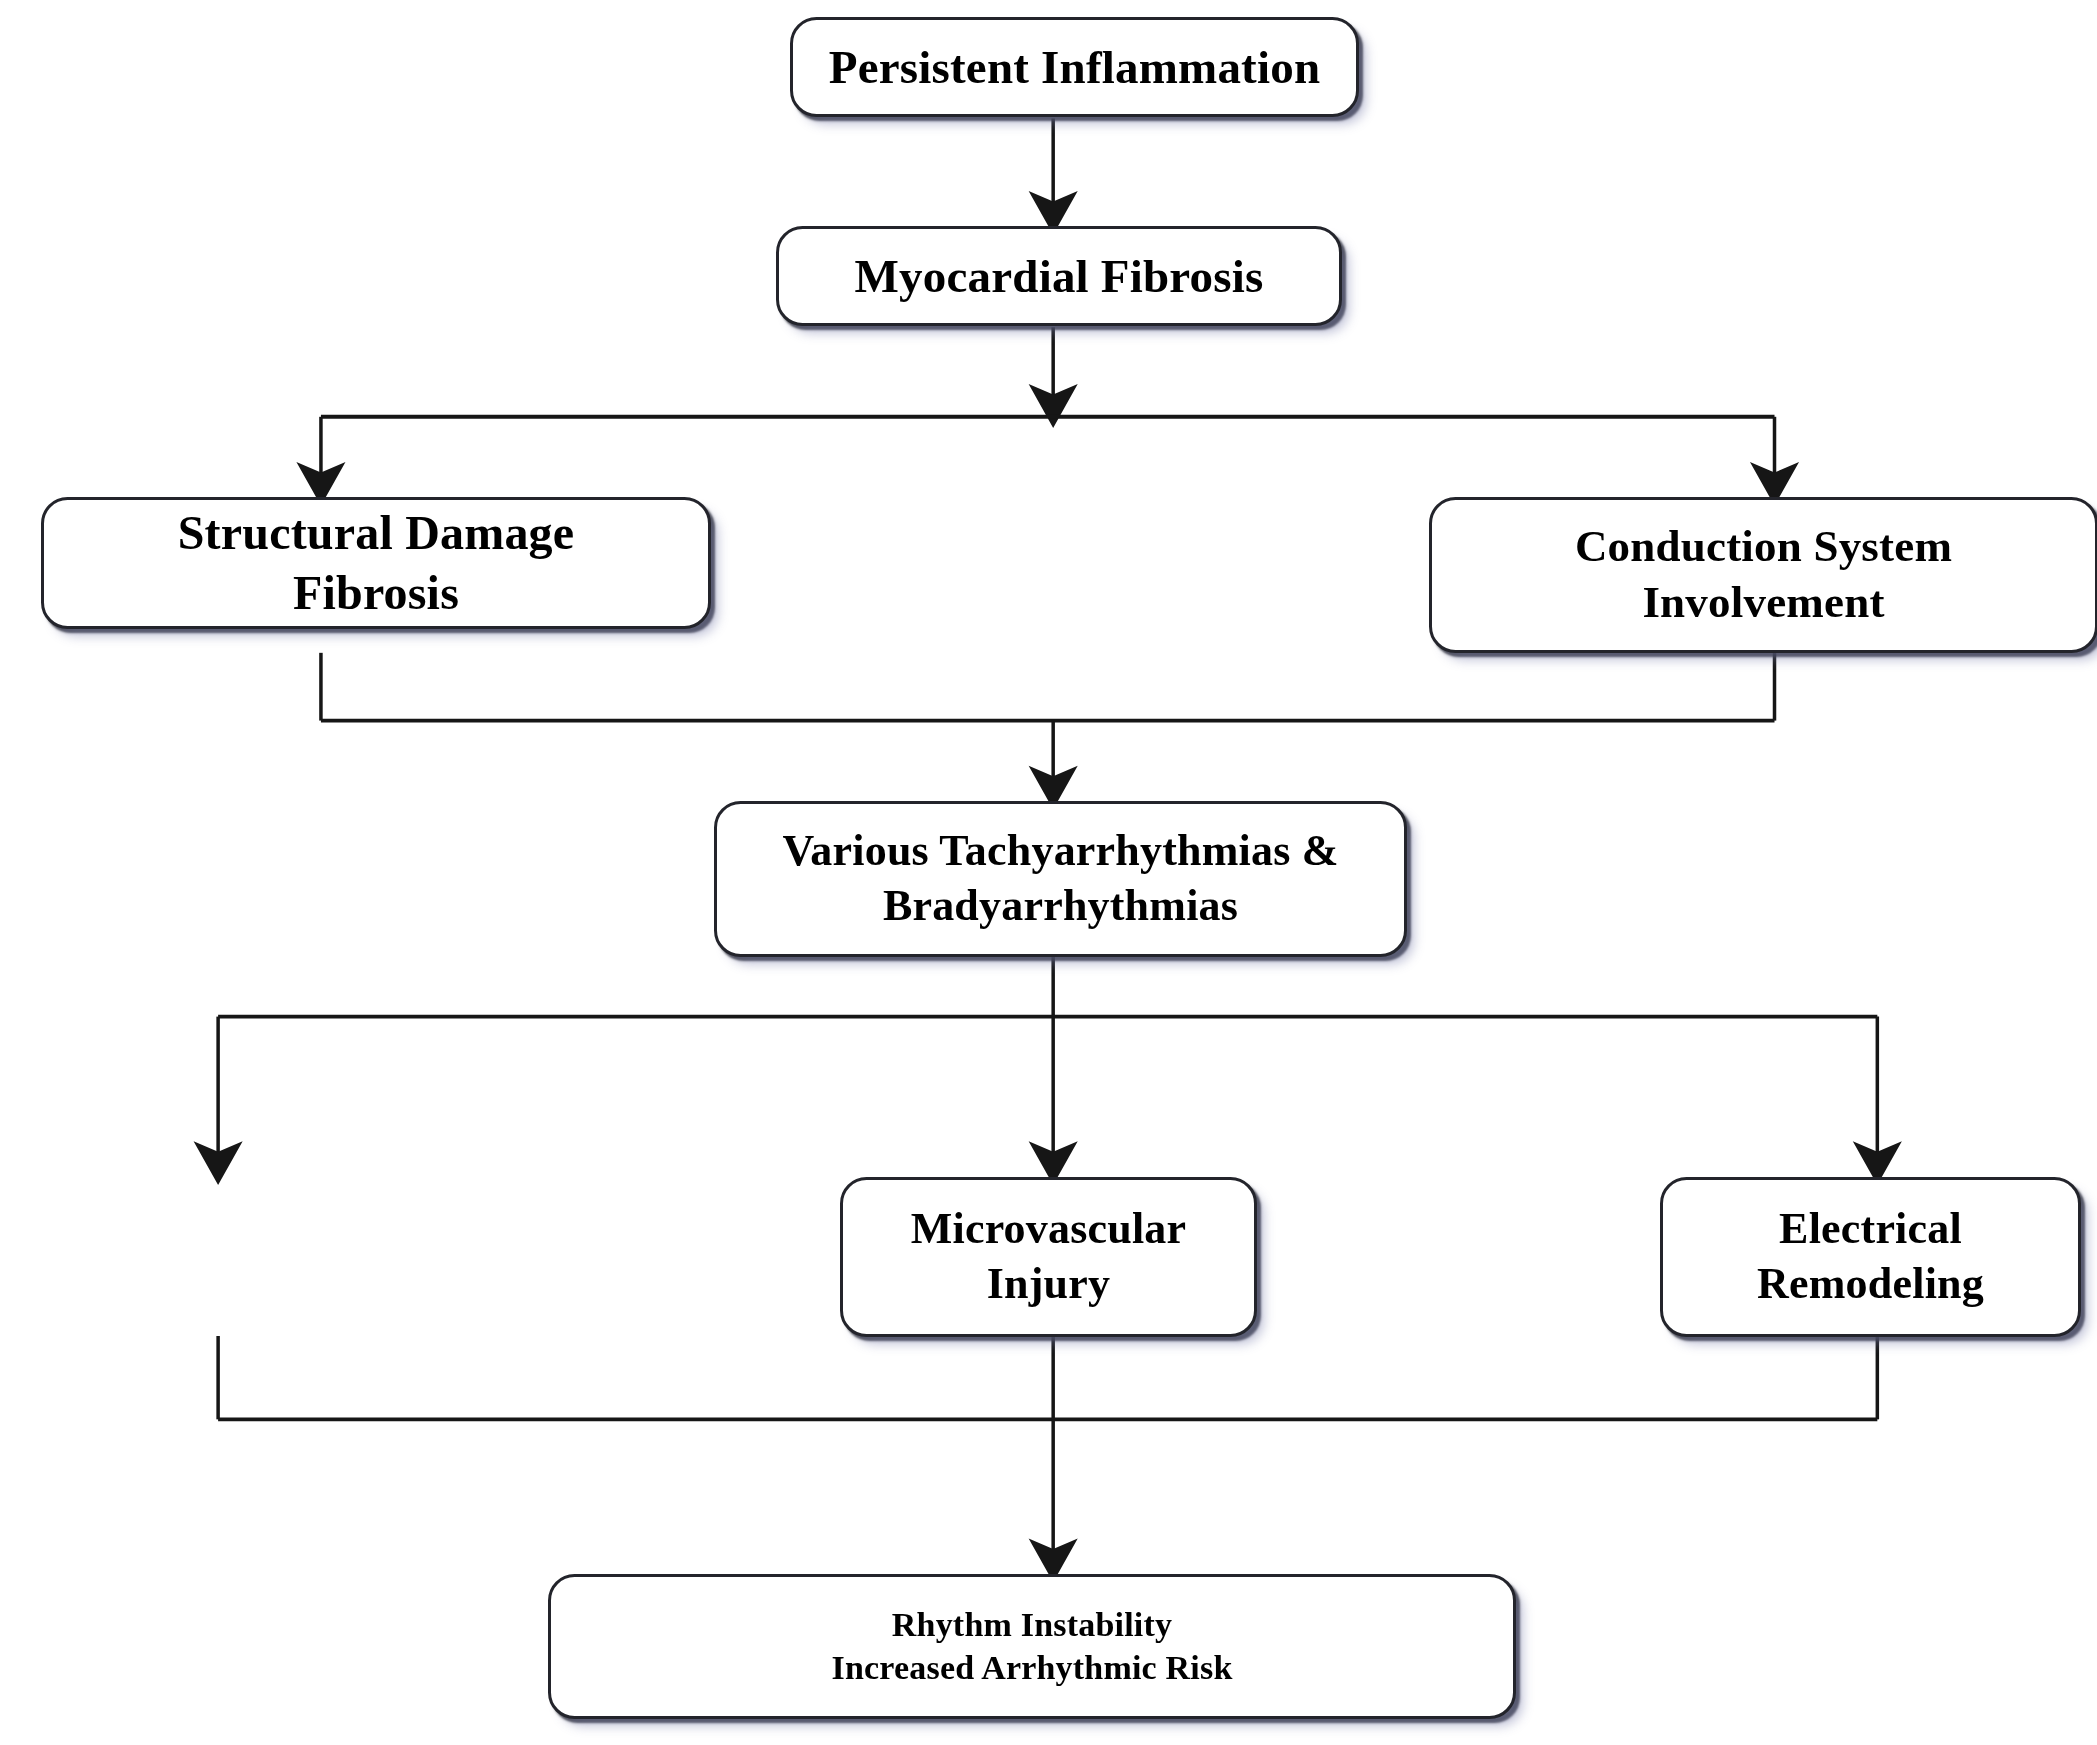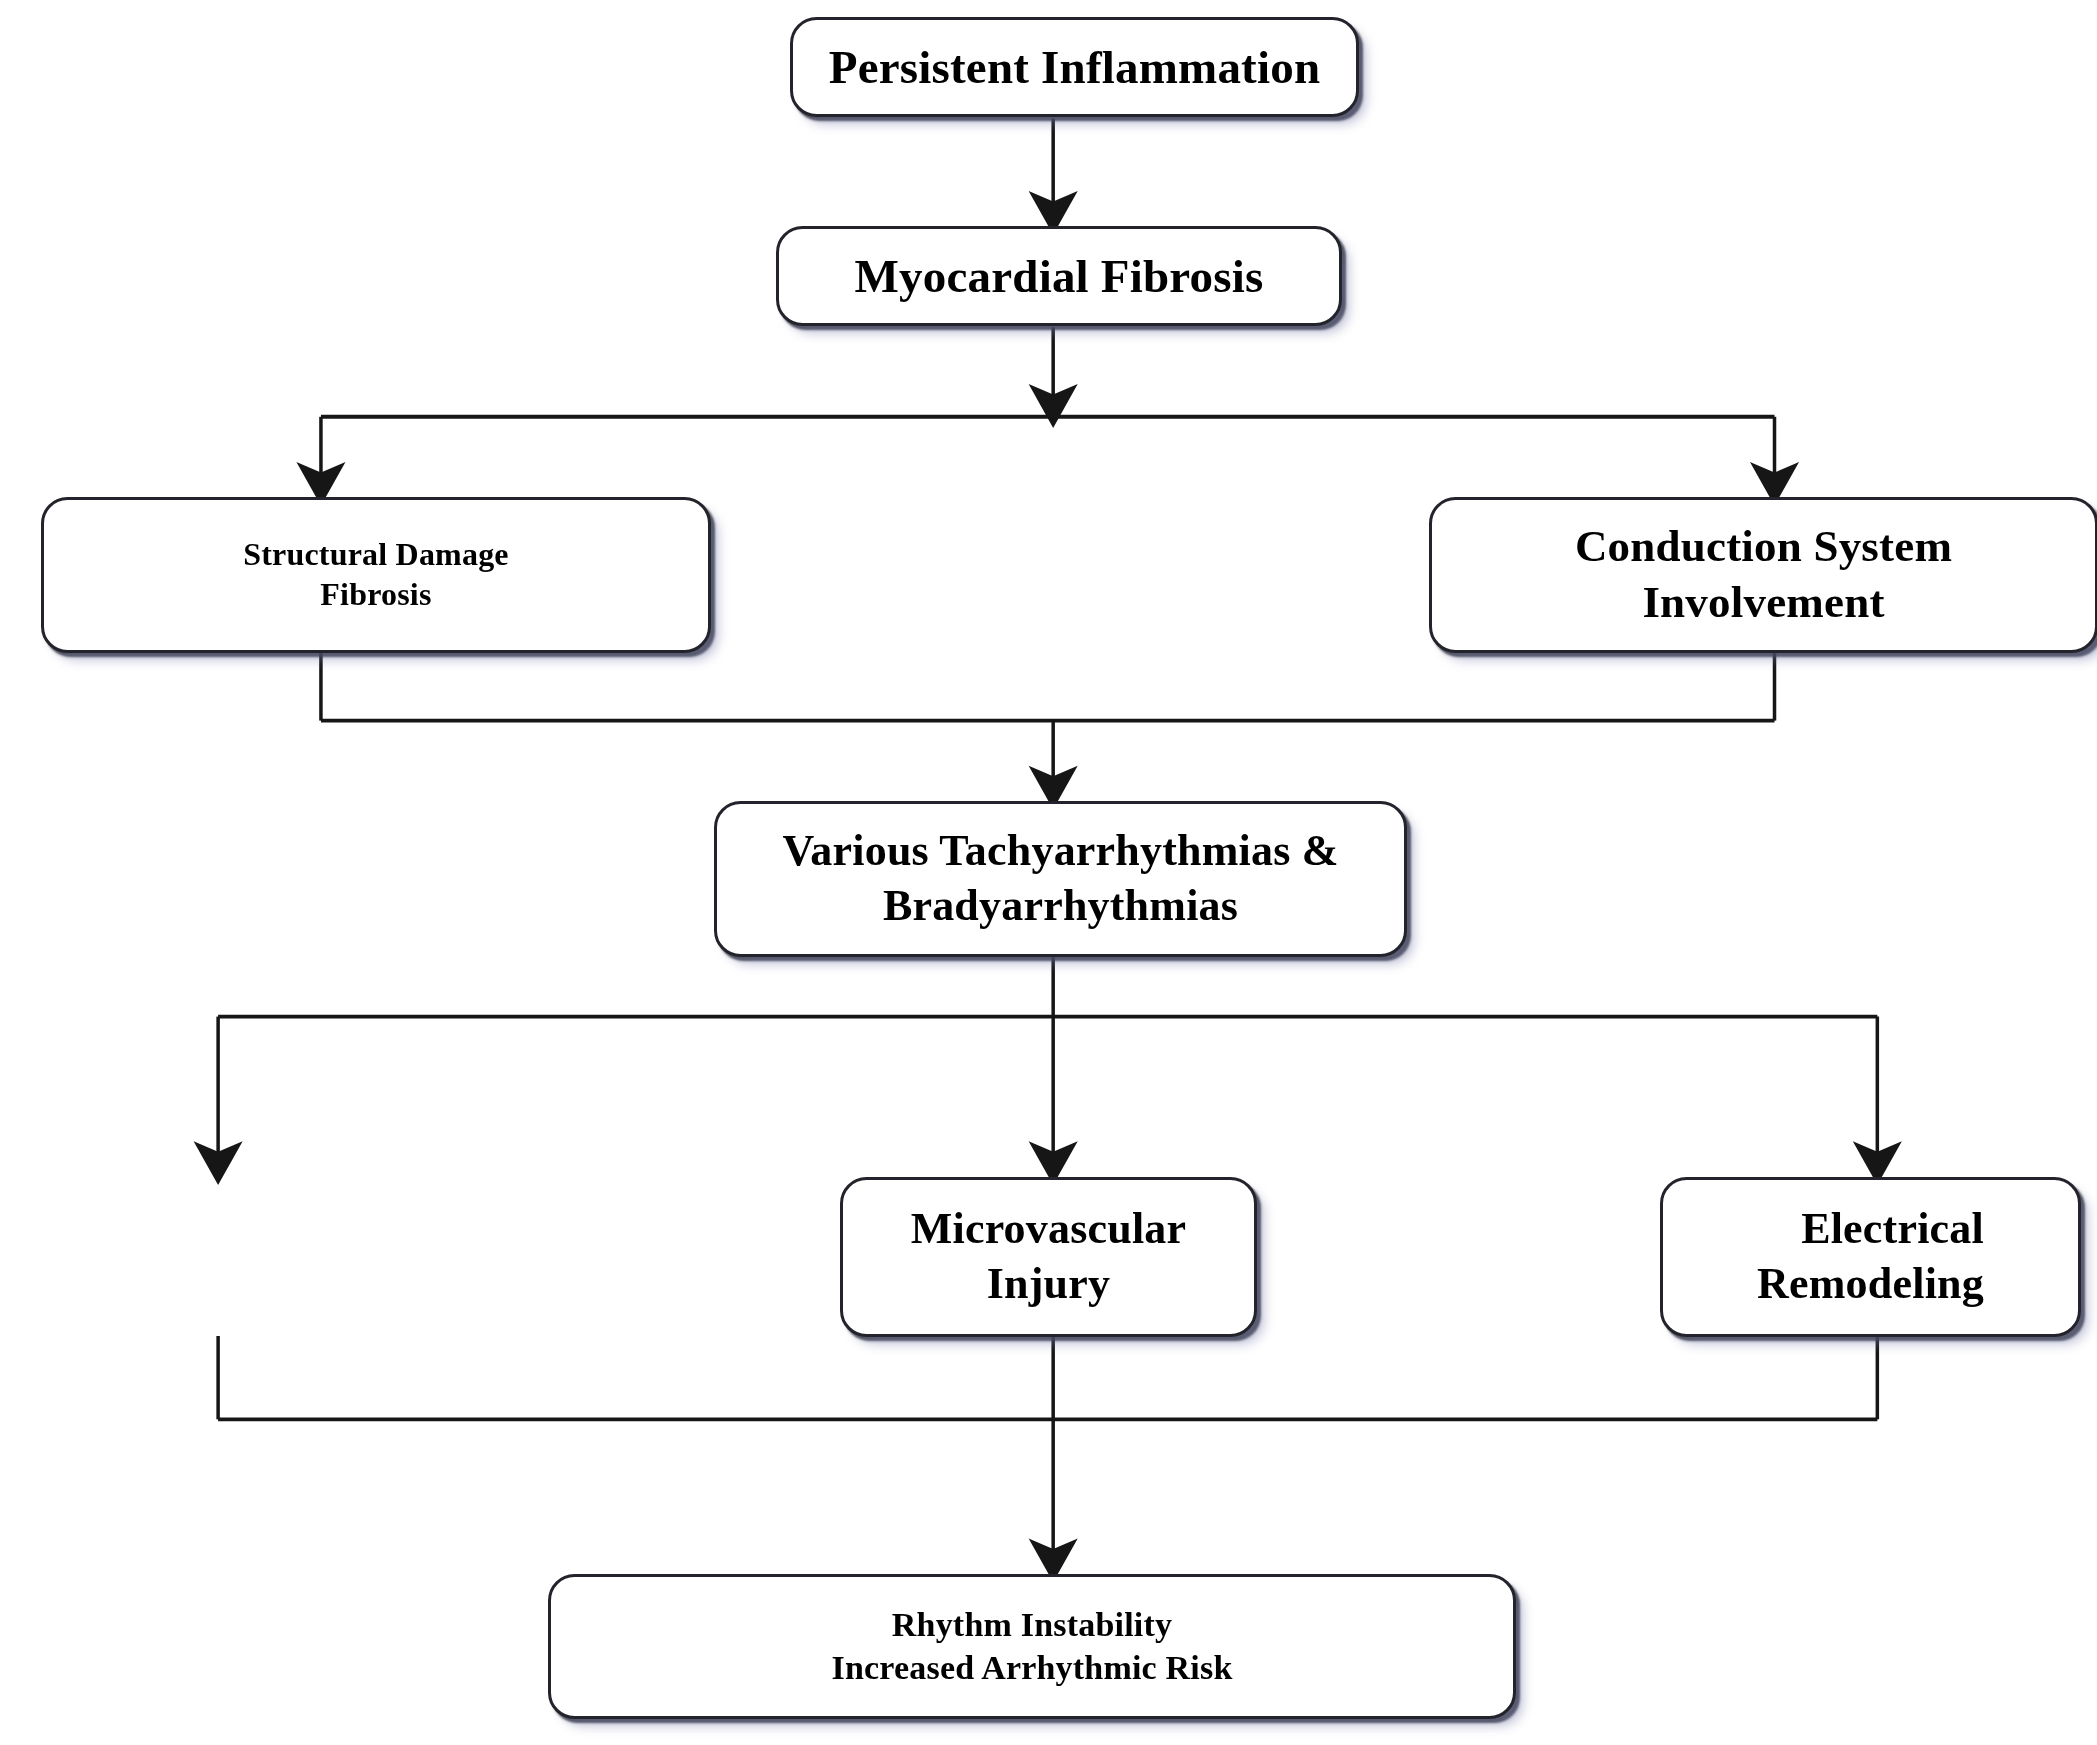--- a/index.html
+++ b/index.html
@@ -54,22 +54,22 @@
     font-size: 47px;
     margin-left: 16px;
   }
   
   #node-myocardial-fibrosis {
     left: 776px; top: 226px; width: 566px; height: 100px;
     font-size: 47px;
   }
   
   #node-structural-damage {
-    left: 41px; top: 497px; width: 670px; height: 156px;
-    font-size: 32px;
+    left: 41px; top: 497px; width: 670px; height: 132px;
+    font-size: 48px;
     justify-content: center;
   }
   #node-conduction-system {
     left: 1429px; top: 497px; width: 669px; height: 156px;
     font-size: 45px;
   }
   
   #node-arrhythmias {
     left: 714px; top: 801px; width: 693px; height: 156px;
     font-size: 44px;
@@ -79,21 +79,20 @@
     left: 12.5px; top: 1177px; width: 421px; height: 160px;
     font-size: 44px;
   }
   #node-microvascular-injury {
     left: 840px; top: 1177px; width: 417px; height: 160px;
     font-size: 44px;
   }
   #node-electrical-remodeling {
     left: 1660px; top: 1177px; width: 421px; height: 160px;
     font-size: 44px;
-    text-align: right;
   }
   
   #node-rhythm-instability {
     left: 548px; top: 1574px; width: 968px; height: 145px;
     font-size: 34px;
   }
 </style>
 </head>
 <body>
 

